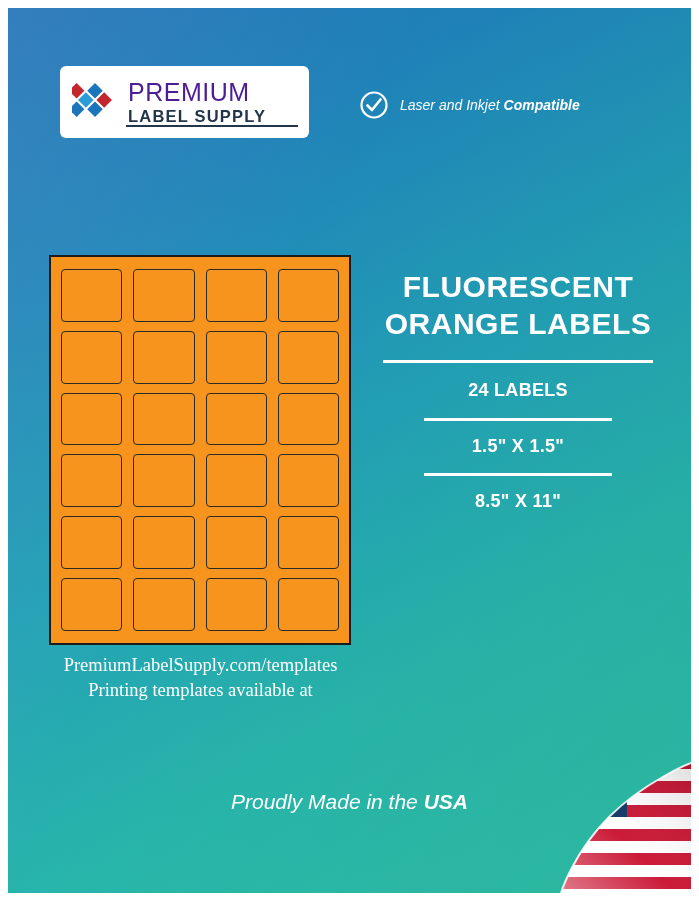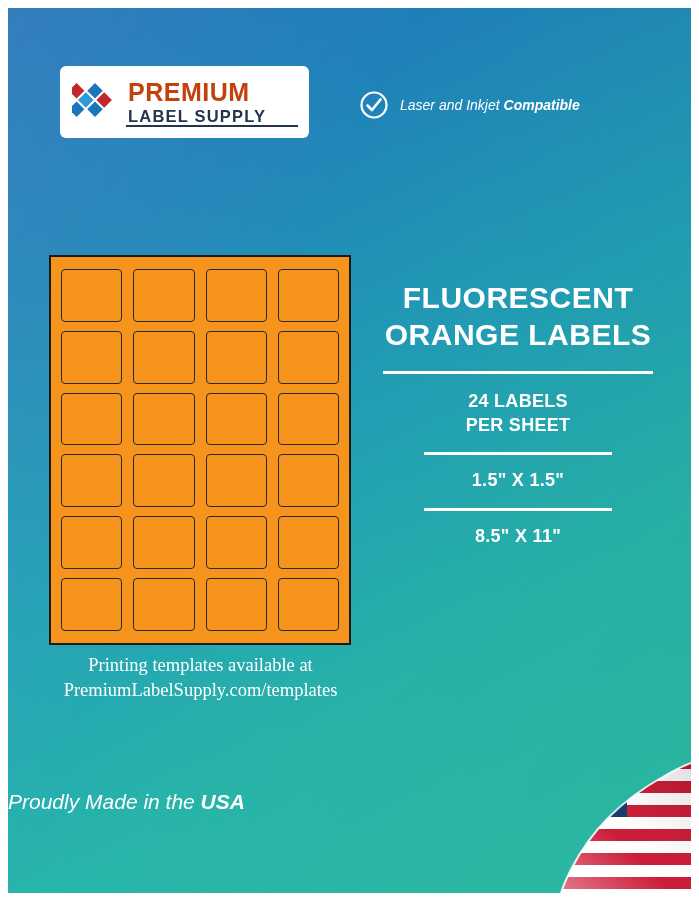--- a/index.html
+++ b/index.html
@@ -55,23 +55,23 @@
     margin-right: 10px;
   }
   .logo-text {
     display: flex;
     flex-direction: column;
     justify-content: center;
     line-height: 1;
   }
   .logo-line1 {
     font-size: 25px;
-    font-weight: bold;
+    font-weight: normal;
     letter-spacing: 0.5px;
-    color: #c2410c;
+    color: #4c1d95;
   }
   .logo-line2 {
     font-size: 16.5px;
     font-weight: bold;
     letter-spacing: 1.2px;
     color: #23354a;
     margin-top: 3px;
   }
   .logo-underline {
     position: absolute;
@@ -148,21 +148,21 @@
   
   .info {
     position: absolute;
     left: 360px;
     top: 255px;
     width: 300px;
     text-align: center;
     color: #ffffff;
   }
   .info h1 {
-    margin: 16px;
+    margin: 5px;
     font-size: 30px;
     font-weight: bold;
     letter-spacing: 0.5px;
     line-height: 1.24;
     text-transform: uppercase;
   }
   .rule {
     height: 3px;
     background: #ffffff;
     margin: 18px auto 16px auto;
@@ -181,20 +181,21 @@
   .info .big span {
     display: block;
   }
 
   
   .made-in {
     position: absolute;
     left: 0;
     top: 782px;
     width: 683px;
+    text-align: center;
     color: #ffffff;
     font-size: 21px;
     font-style: italic;
   }
   .made-in b {
     font-weight: bold;
     font-style: italic;
   }
 
   
@@ -262,33 +263,32 @@
         <div class="label-cell"></div>
         <div class="label-cell"></div>
         <div class="label-cell"></div>
         <div class="label-cell"></div>
         <div class="label-cell"></div>
         <div class="label-cell"></div>
       </div>
     </div>
 
     <div class="templates-note">
+      <div>PremiumLabelSupply.com/templates</div>
       <div>Printing templates available at</div>
-      <div>PremiumLabelSupply.com/templates</div>
     </div>
 
     <div class="info">
       <h1>
         <span>FLUORESCENT</span>
         <span>ORANGE LABELS</span>
       </h1>
       <div class="rule"></div>
       <div class="big">
         <span>24 LABELS</span>
-        <span>PER SHEET</span>
       </div>
       <div class="rule short"></div>
       <div class="big">
         <span>1.5" X 1.5"</span>
       </div>
       <div class="rule short"></div>
       <div class="big">
         <span>8.5" X 11"</span>
       </div>
     </div>

